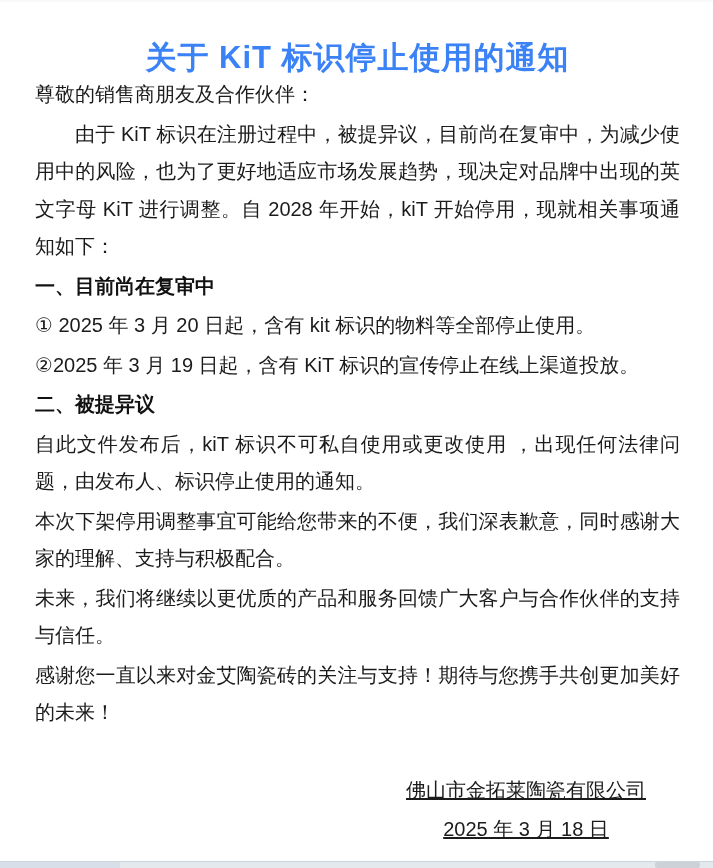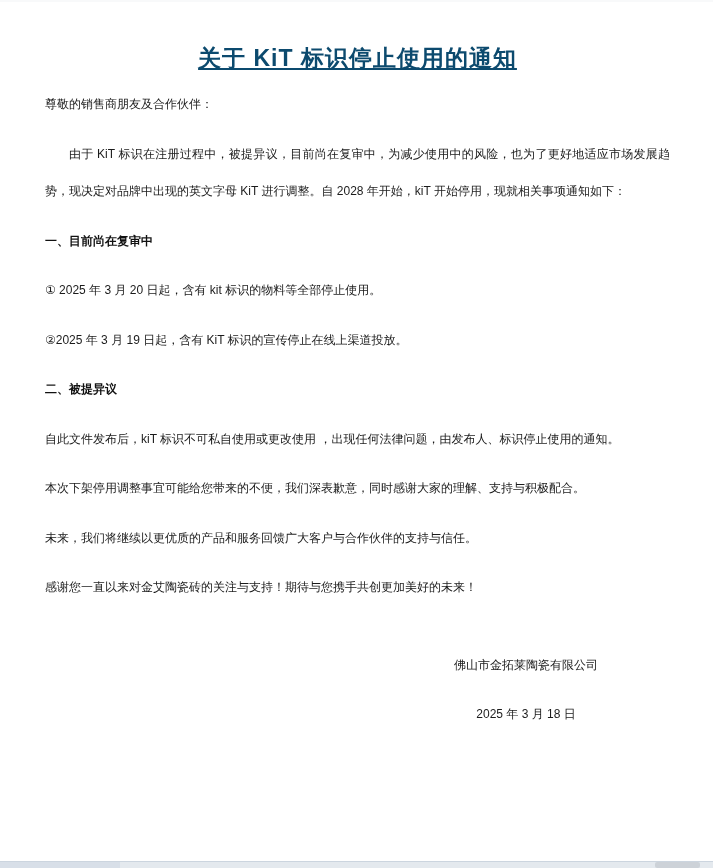--- a/index.html
+++ b/index.html
@@ -24,34 +24,33 @@
   }
   .content {
     position: absolute;
     left: 33px;
     top: 0;
     width: 649px;
     color: #1b1b1b;
   }
   .doc-title {
     margin: 42px 0 0 0;
-    font-size: 23px;
+    font-size: 31px;
     line-height: 32px;
     font-weight: bold;
     letter-spacing: 1px;
     text-align: center;
-    color: #0c4a6e;
-    text-decoration: underline;
+    color: #3b82f6;
   }
   .greeting {
     margin-top: 38px;
   }
   .content p {
-    margin: 12px;
-    font-size: 12px;
+    margin: 2px;
+    font-size: 20px;
     line-height: 37.5px;
     text-align: justify;
     text-justify: inter-ideograph;
   }
   .first-indent {
     text-indent: 2em;
   }
   .sec-heading {
     font-weight: bold;
     font-size: 16.5px;
@@ -61,20 +60,21 @@
   .list-line {
     text-align: left !important;
   }
   .signature-block {
     margin: 40px 6px 0 auto;
     width: 300px;
     text-align: center;
   }
   .signature-block p {
     text-align: center;
+    text-decoration: underline;
   }
   .h-scrollbar {
     position: absolute;
     left: 0;
     bottom: 0;
     width: 713px;
     height: 7px;
     background: #e4e9ee;
     border-top: 1px solid #ccd5df;
     box-sizing: border-box;

